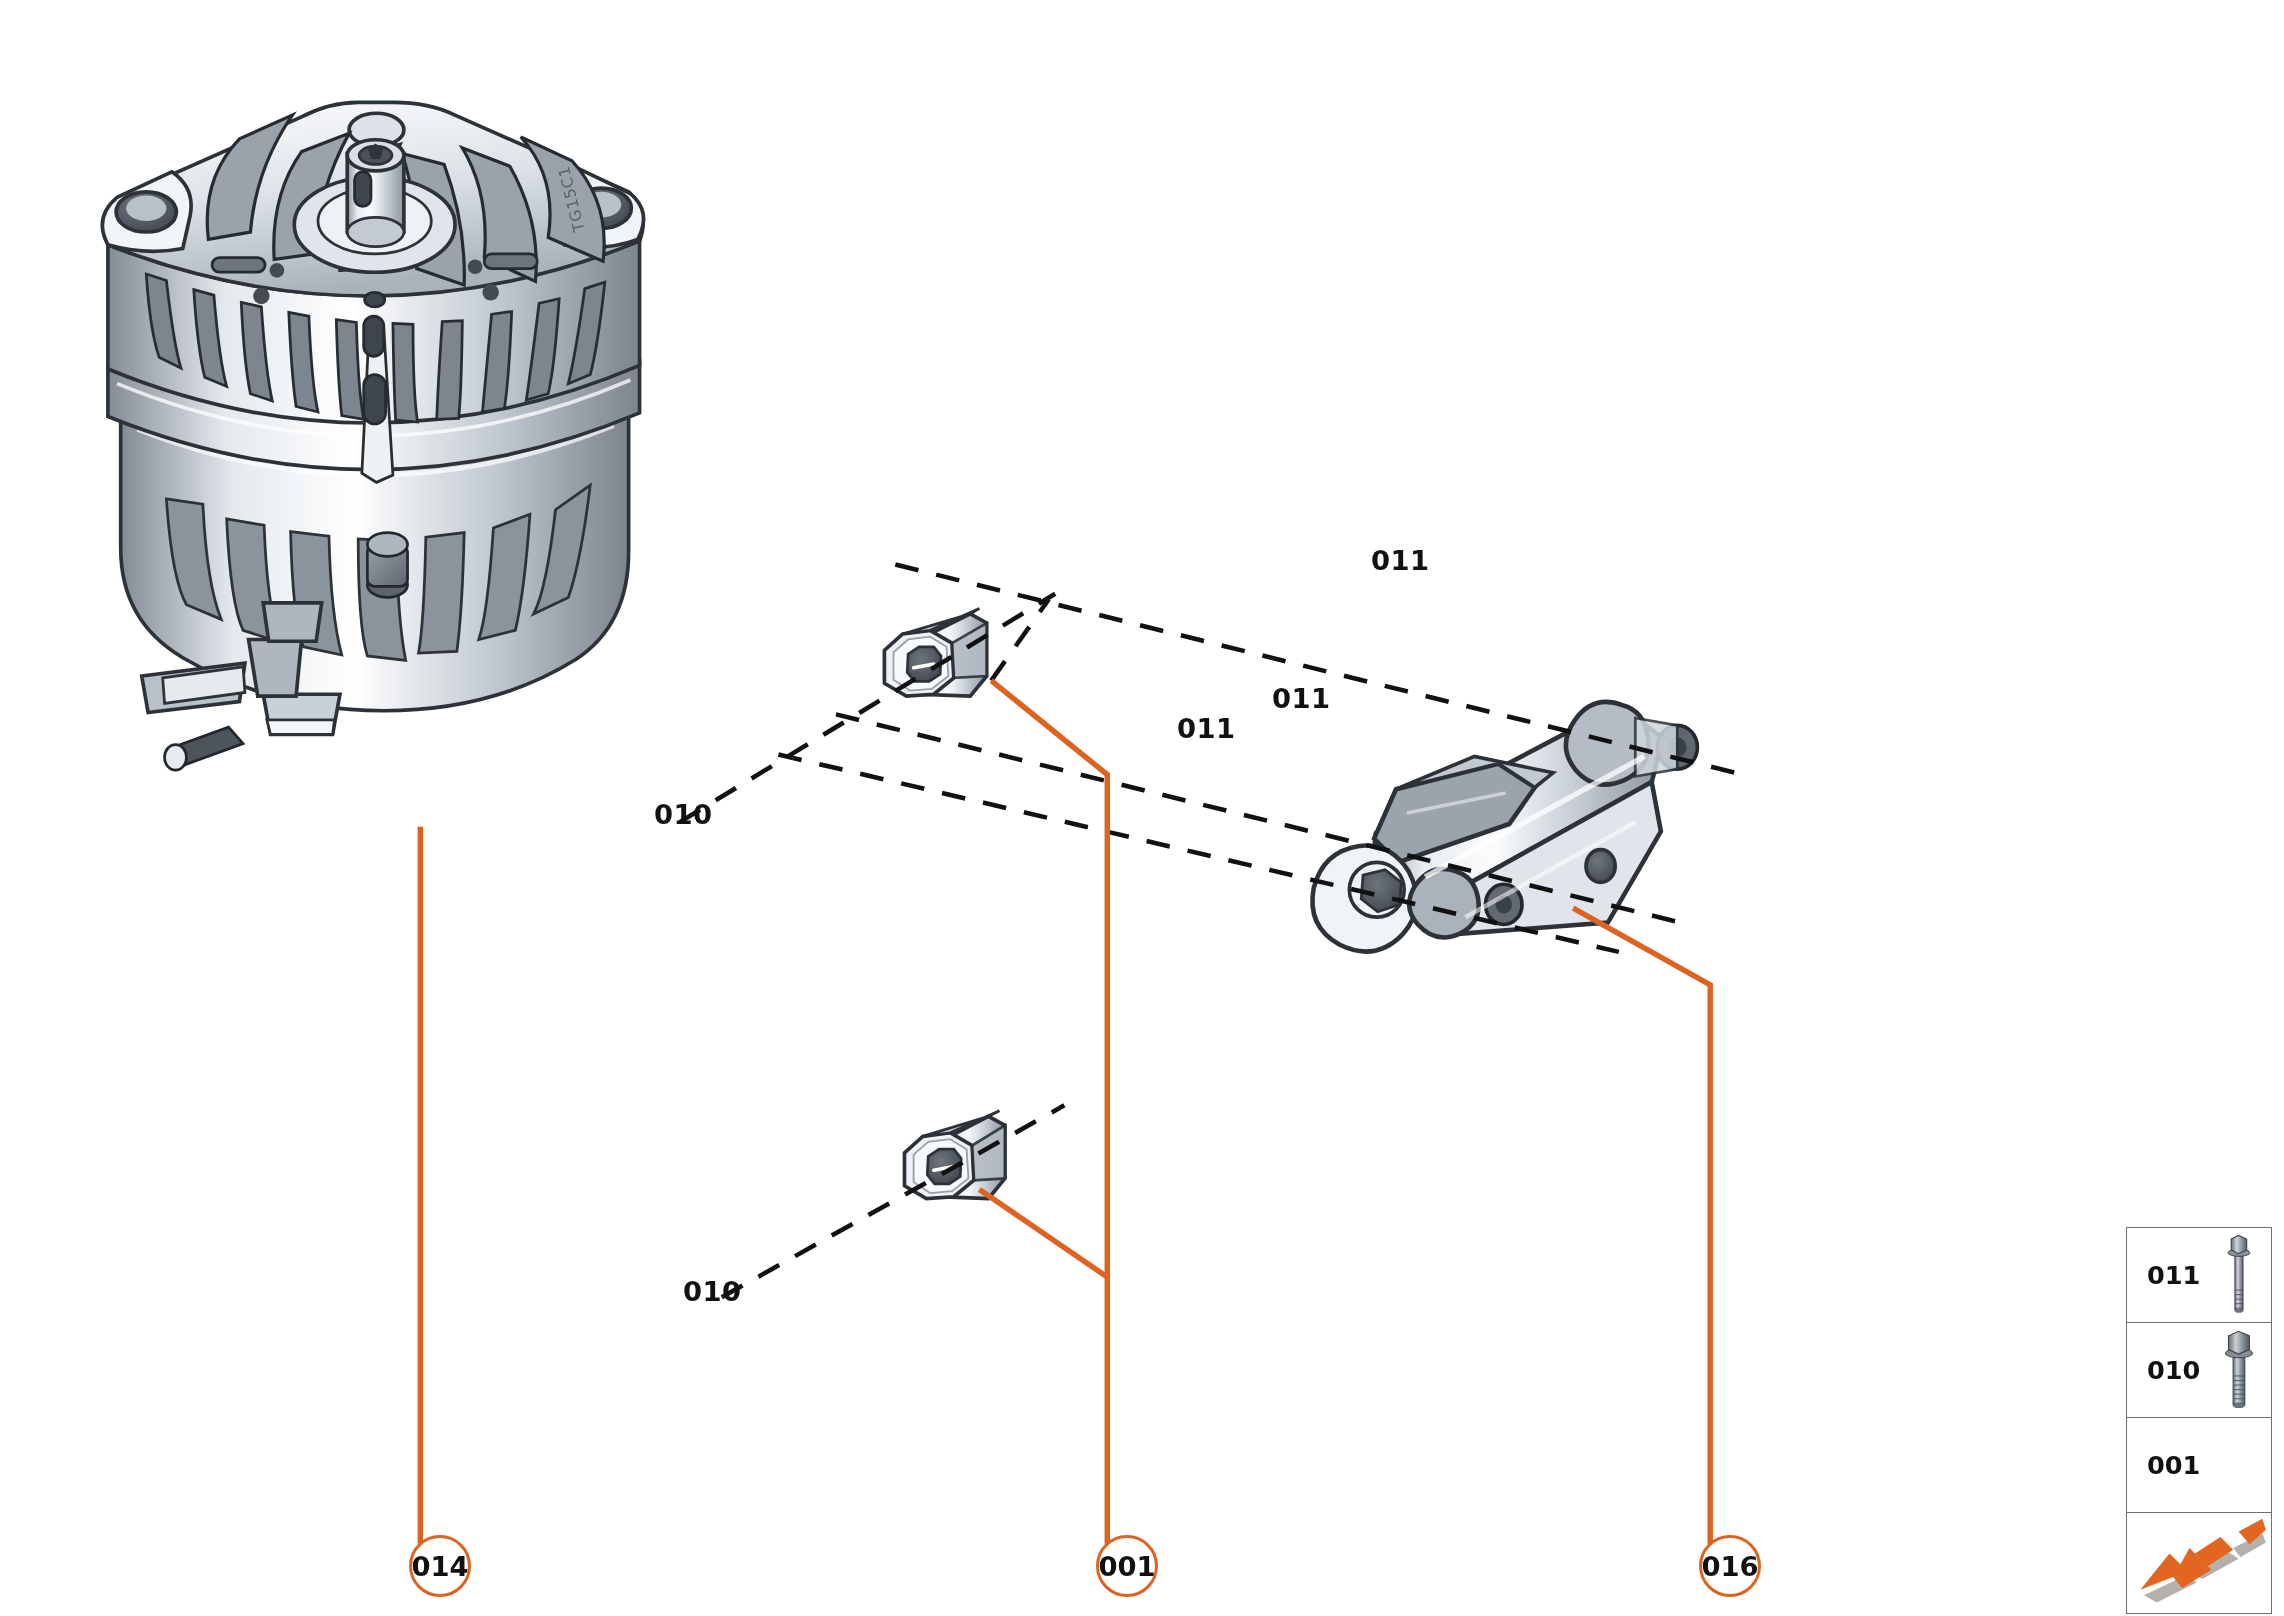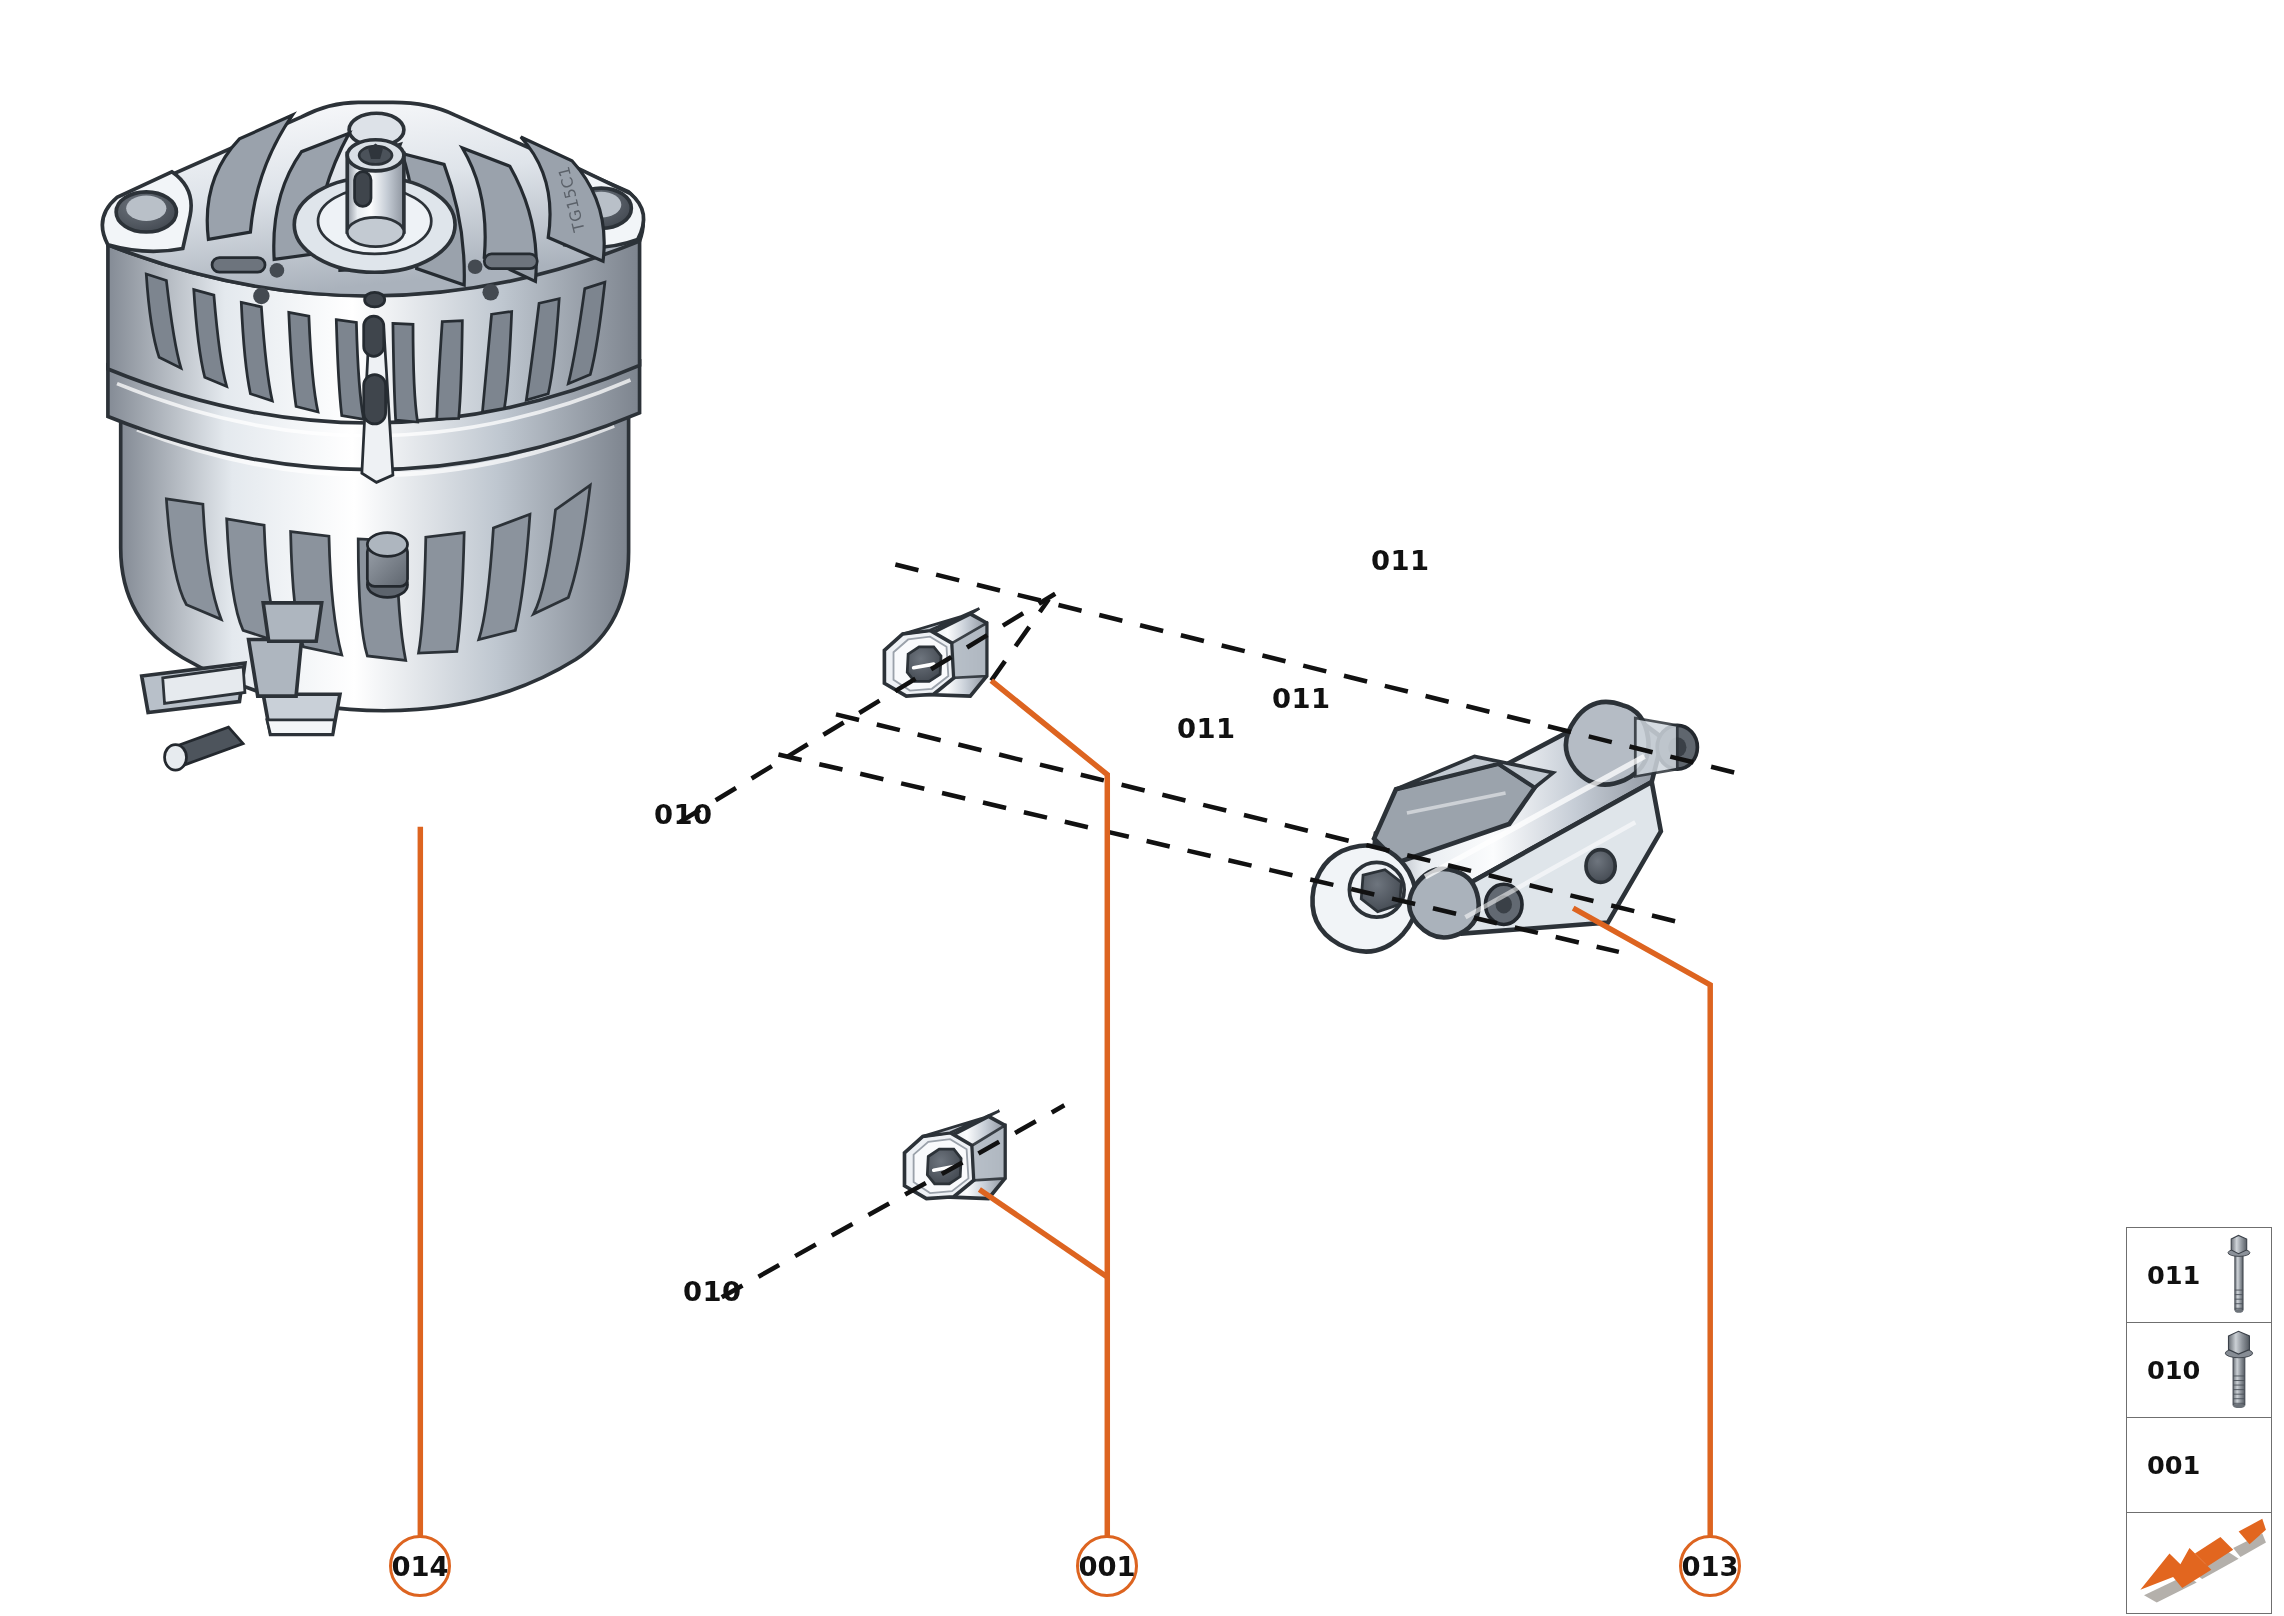--- a/index.html
+++ b/index.html
@@ -25,21 +25,21 @@
   }
   .lrow:last-child{border-bottom:none;height:101px;}
   .lrow .lnum{
     font-weight:bold;font-size:25.6px;color:#111;margin-left:20px;
   }
   .lrow .lart{position:absolute;right:7.3px;top:0;height:100%;width:51px;}
   .bubble{
     position:absolute;width:62px;height:62px;border-radius:50%;
     border:3.7px solid #DD6420;background:#fff;
     display:flex;align-items:center;justify-content:center;
-    font-weight:bold;font-size:27.4px;color:#111;box-sizing:border-box;
+    font-weight:bold;font-size:27.4px;color:#111;box-sizing:border-box;margin-left:20px;
   }
 </style>
 </head>
 <body>
 
 <div id="stage">
 
   <svg class="layer" viewBox="0 0 2500 1769">
     <defs>
       <linearGradient id="metalV" x1="0" y1="0" x2="1" y2="0">
@@ -283,21 +283,21 @@
   </svg>
 
   <div class="lbl" style="left:654px;top:799px;">010</div>
   <div class="lbl" style="left:683px;top:1276px;">010</div>
   <div class="lbl" style="left:1371px;top:545px;">011</div>
   <div class="lbl" style="left:1272px;top:683px;">011</div>
   <div class="lbl" style="left:1177px;top:713px;">011</div>
 
   <div class="bubble" style="left:389px;top:1535px;">014</div>
   <div class="bubble" style="left:1076px;top:1535px;">001</div>
-  <div class="bubble" style="left:1679px;top:1535px;">013</div>
+  <div class="bubble" style="left:1679px;top:1535px;">016</div>
 
   <div id="legend">
 
     <div class="lrow">
       <span class="lnum">011</span>
       <span class="lart">
         <svg viewBox="0 0 56 104" width="51" height="95">
           <defs>
             <linearGradient id="lb1" x1="0" y1="0" x2="1" y2="0">
               <stop offset="0" stop-color="#6b7077"></stop>

